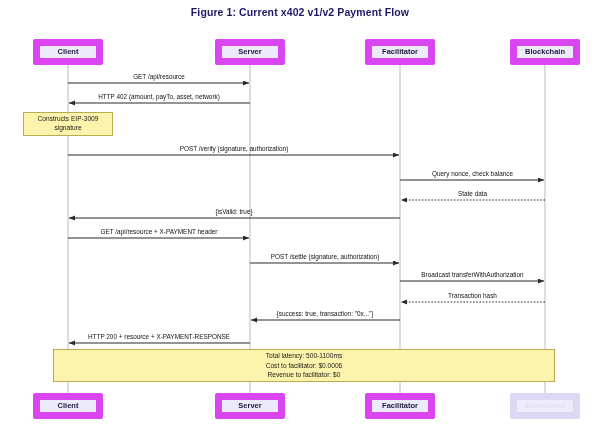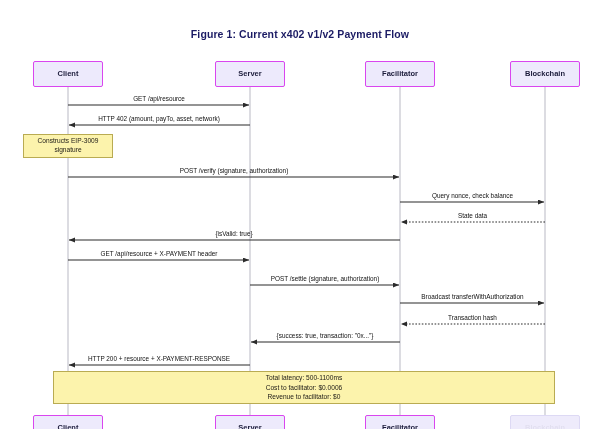--- a/index.html
+++ b/index.html
@@ -1,31 +1,31 @@
 <!DOCTYPE html>
 <html><head>
 <meta charset="utf-8">
 <style>
   html,body{margin:0;padding:0;background:#ffffff;}
   body{
     width:600px;height:429px;position:relative;overflow:hidden;
     font-family:"Liberation Sans","DejaVu Sans",sans-serif;
     color:#1a1a1a;
   }
-  #canvas{position:absolute;inset:0;margin-top:22px;}
+  #canvas{position:absolute;inset:0;}
   svg#diagram{position:absolute;left:0;top:0;width:600px;height:429px;display:block;}
 
   .fig-title{
     position:absolute;left:0;top:6px;width:600px;text-align:center;
     font-size:10.5px;font-weight:bold;color:#1b1b64;letter-spacing:0.1px;
   }
 
   .actor-box{
     position:absolute;box-sizing:border-box;
-    background:#edeafc;border:1px solid #d946ef;border-radius:2px;
+    background:#edeafc;border:7px solid #d946ef;border-radius:2px;
     display:flex;align-items:center;justify-content:center;
   }
   .actor-label{font-size:7.5px;font-weight:bold;color:#1b1b3a;line-height:1;}
   .actor-box.faded{background:#eeebfb;border-color:#ddd9f4;}
   .actor-box.faded .actor-label{color:rgba(27,27,58,0.06);}
 
   .note{
     position:absolute;box-sizing:border-box;
     background:#fcf3ac;border:1px solid #b9ab52;
     display:flex;align-items:center;justify-content:center;

